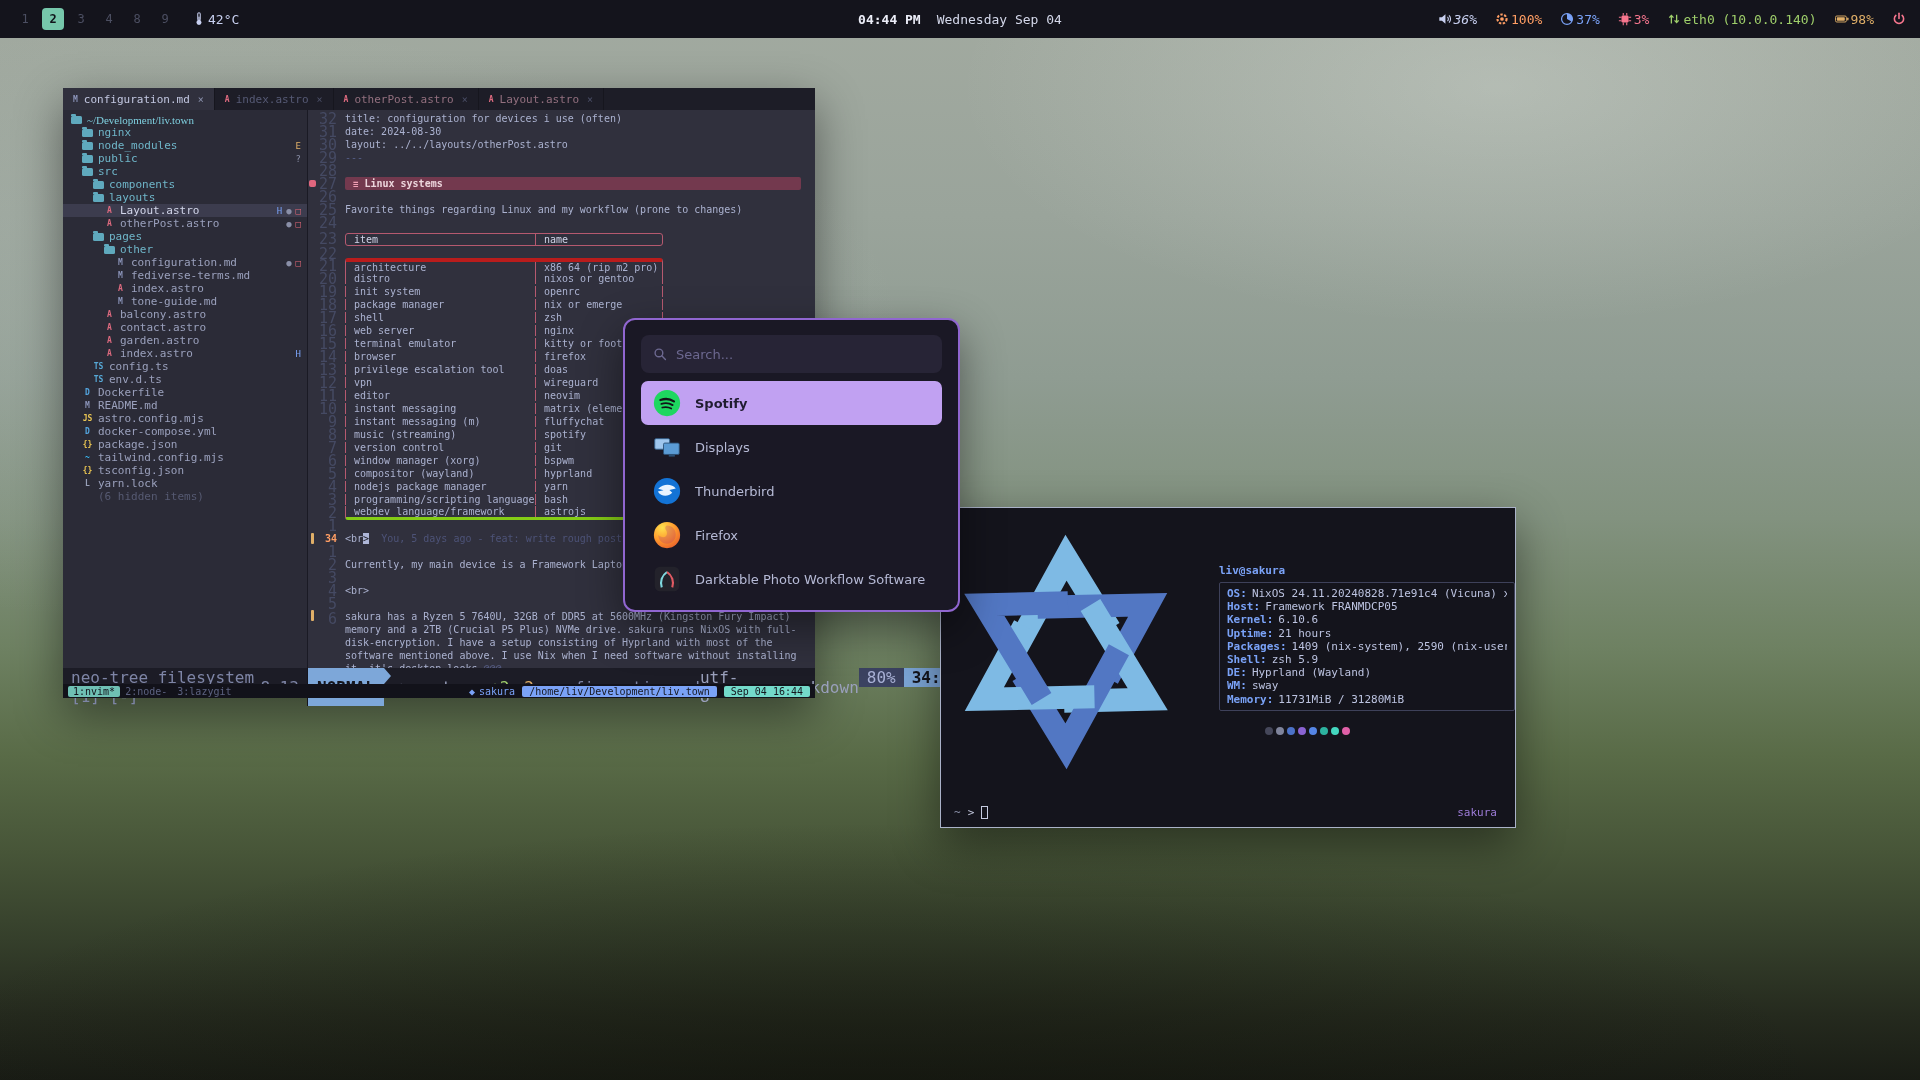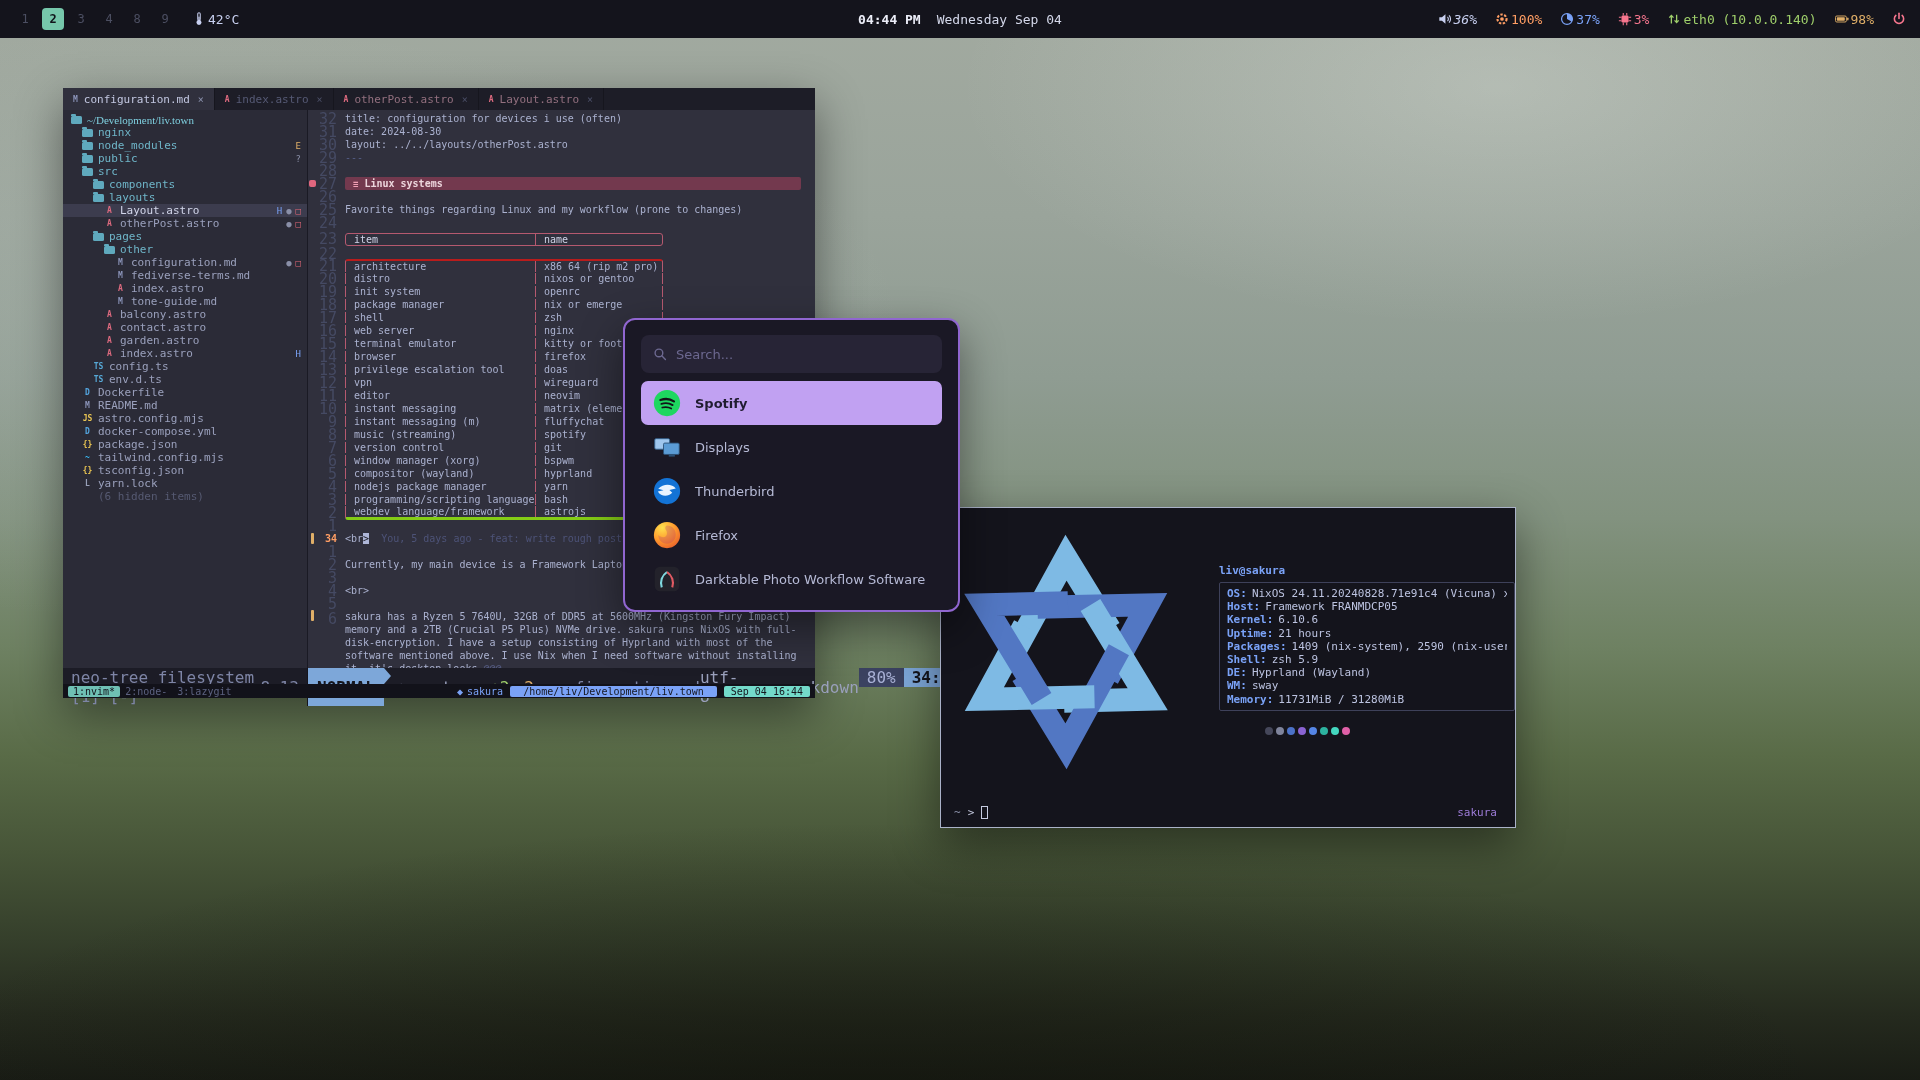--- a/index.html
+++ b/index.html
@@ -66,21 +66,21 @@
 .wrap{display:block;width:458px;white-space:pre-wrap;word-break:break-word;line-height:13px}
 .more{color:#5a628c}
 .curch{background:#aeb6d8;color:#16161e}
 .blame{color:#4d5378}
 .hbar{display:flex;align-items:center;gap:6px;background:#73394e;color:#ecd5dc;height:13px;padding:0 8px;width:456px;border-radius:2px;font-weight:bold}
 .hicon{color:#f2a0b4;font-size:9px}
 .l-thead{height:20px}
 .l-tgap{height:10px}
 .tbx{display:flex;width:318px;height:100%;border:1px solid #b5596f;border-radius:3px;align-items:center;overflow:hidden}
 .tbx.body{border-top:none;border-bottom:none;border-radius:0}
-.tbx.body.first{border-top:2px solid #b91c1c;border-radius:3px 3px 0 0}
+.tbx.body.first{border-top:4px solid #b91c1c;border-radius:3px 3px 0 0}
 .tbx.body.last{border-bottom:3px solid #84cc16;border-radius:0 0 3px 3px}
 .cell{padding-left:8px;height:100%;display:flex;align-items:center;overflow:hidden;white-space:nowrap}
 .c1{width:190px;flex:none;border-right:1px solid #b5596f}
 .c2{flex:1}
 .thd .cell{color:#d0d4e8}
 
 #statusline{height:16px;flex:none;display:flex;background:#1c1c26;font-size:16px;align-items:flex-start}
 .st-tree{width:245px;flex:none;display:flex;justify-content:space-between;align-items:center;padding:0 8px;color:#7e85a6;border-right:1px solid #14141c}
 .st-main{flex:1;display:flex;align-items:stretch;min-width:0}
 .st-mode{background:#7da7d9;color:#15161e;font-weight:bold;padding:0 9px;display:flex;align-items:center}
@@ -92,21 +92,21 @@
 .st-rgt{margin-left:auto;display:flex;align-items:center;gap:8px;color:#9aa0bc}
 .st-sep{color:#4d5378}
 .st-chip1{background:#3b4261;color:#a9b1d6;padding:0 8px;display:flex;align-items:center;height:100%}
 .st-chip2{background:#7da7d9;color:#15161e;font-weight:bold;padding:0 8px;display:flex;align-items:center;height:100%}
 
 #tmuxbar{height:14px;flex:none;background:#12121a;display:flex;align-items:center;font-size:10px;padding:0 5px;gap:8px;color:#5c6280}
 .tm-win{padding:0 5px}
 .tm-win.active{background:#6fc0b4;color:#12121a;border-radius:2px}
 .tm-right{margin-left:auto;display:flex;align-items:center;gap:7px}
 .tm-sess{color:#7aa2f7;display:flex;gap:4px;align-items:center}
-.tm-path{background:#7aa2f7;color:#15161e;padding:0 13px;border-radius:2px}
+.tm-path{background:#7aa2f7;color:#15161e;padding:0 7px;border-radius:2px}
 .tm-time{background:#73daca;color:#15161e;padding:0 7px;border-radius:2px}
 
 
 #launcher{left:623px;top:318px;width:337px;height:294px;background:#1a1825;border:2px solid #9066d0;border-radius:12px;
  z-index:30;overflow:hidden;font-size:13px}
 .search{margin:15px 16px 8px 16px;height:38px;background:#272436;border-radius:8px;display:flex;align-items:center;gap:9px;padding:0 12px}
 .search .sico{color:#6c6890;display:flex}
 .search .sico svg{width:14px;height:14px}
 .search input{background:transparent;border:none;outline:none;color:#8f8bb0;font-family:"DejaVu Sans",sans-serif;font-size:13px;width:100%}
 .search input::placeholder{color:#6c6890}

